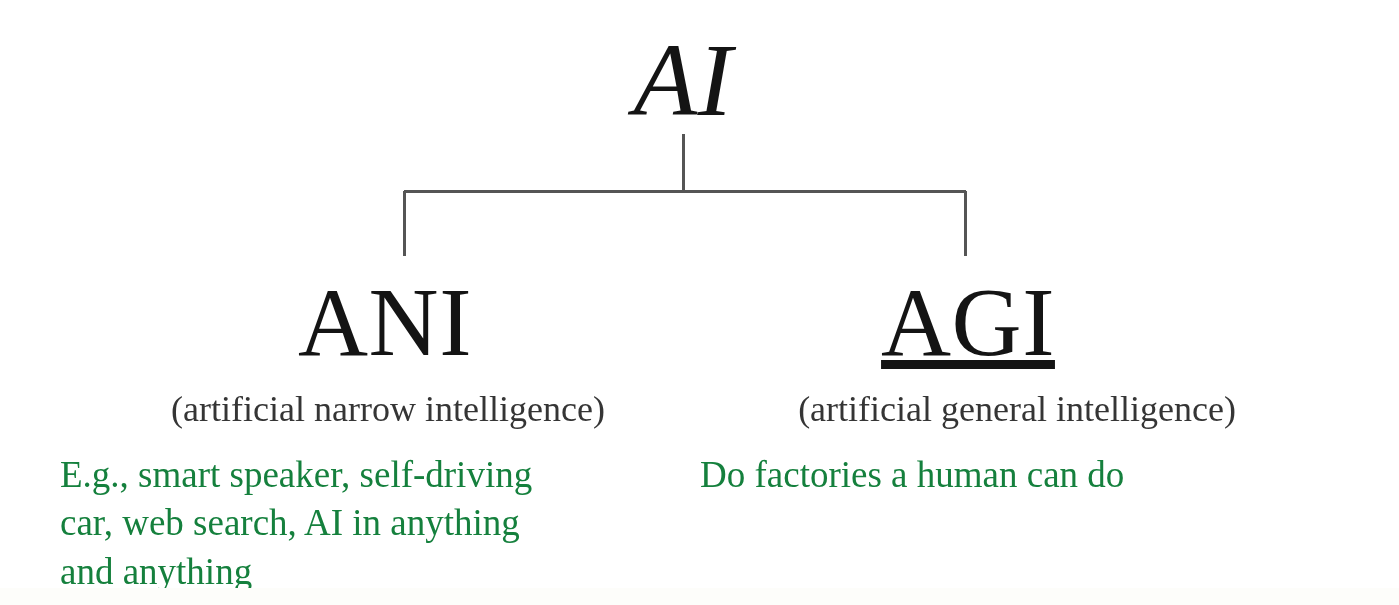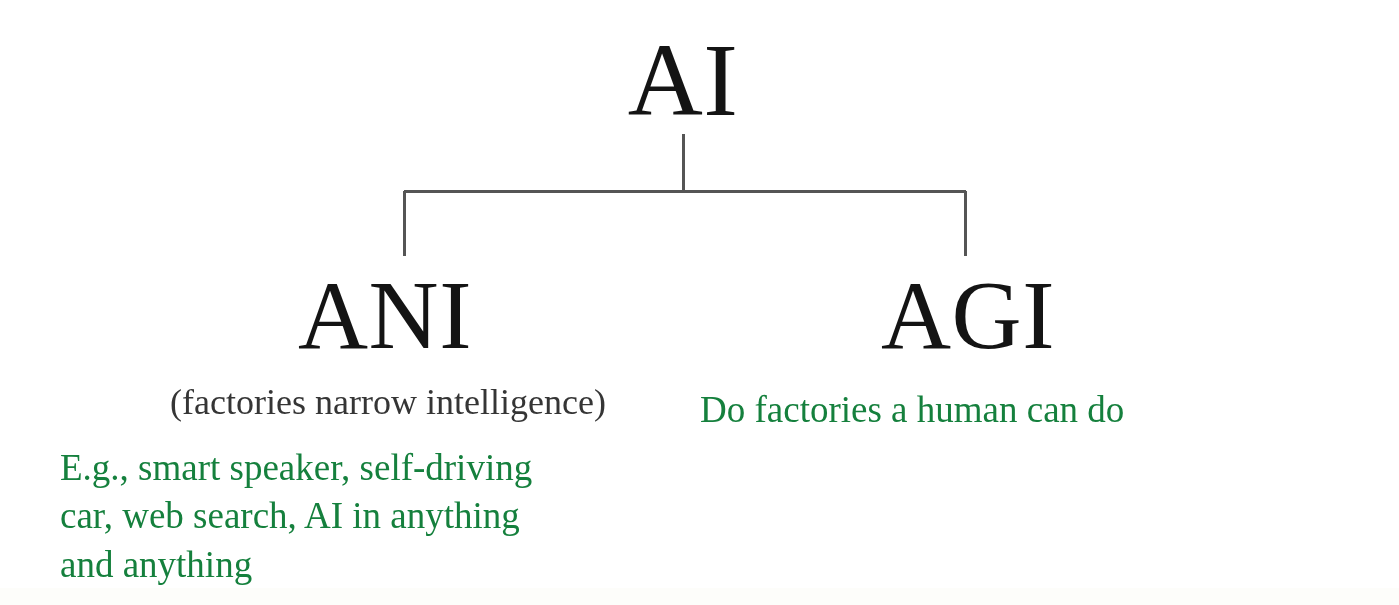--- a/index.html
+++ b/index.html
@@ -39,20 +39,21 @@
     position: absolute;
     left: 0;
     top: 28px;
     width: 1366px;
     text-align: center;
     font-size: 104px;
     line-height: 1.0;
     letter-spacing: 0.5px;
     color: #141414;
     white-space: nowrap;
+    font-style: italic;
   }
 
   
   .connectors {
     position: absolute;
     left: 0;
     top: 0;
     width: 1399px;
     height: 605px;
     pointer-events: none;
@@ -72,24 +73,24 @@
     width: 634px;
   }
 
   .branch-title {
     text-align: center;
     font-size: 97px;
     line-height: 1.0;
     letter-spacing: 0.5px;
     color: #141414;
     white-space: nowrap;
-    margin: 9px;
+    margin: 16px;
   }
   .branch-left .branch-title  { padding-right: 10px; }
-  .branch-right .branch-title { padding-right: 98px; }
+  .branch-right .branch-title { padding-right: 98px; text-decoration: underline; }
 
   .branch-subtitle {
     text-align: center;
     font-size: 36px;
     line-height: 1.12;
     color: #353535;
     margin: 18px 0 0 0;
     white-space: nowrap;
   }
   .branch-left .branch-subtitle  { padding-right: 4px; }
@@ -123,30 +124,31 @@
       <line x1="404" y1="191.5" x2="966" y2="191.5"></line>
 
       <line x1="404.5" y1="191" x2="404.5" y2="256"></line>
 
       <line x1="965.5" y1="191" x2="965.5" y2="256"></line>
     </g>
   </svg>
 
   <div class="branch branch-left">
     <div class="branch-title">ANI</div>
-    <div class="branch-subtitle">(factories narrow intelligence)</div>
+    <div class="branch-subtitle">(artificial narrow intelligence)</div>
     <div class="branch-body">
       <span class="body-line">E.g., smart speaker, self-driving</span>
       <span class="body-line">car, web search, AI in anything</span>
       <span class="body-line">and anything</span>
     </div>
   </div>
 
   <div class="branch branch-right">
     <div class="branch-title">AGI</div>
+    <div class="branch-subtitle">(artificial general intelligence)</div>
     <div class="branch-body">
       <span class="body-line">Do factories a human can do</span>
     </div>
   </div>
 
   <div class="bottom-band"></div>
 
 </div>
 
 </body></html>

